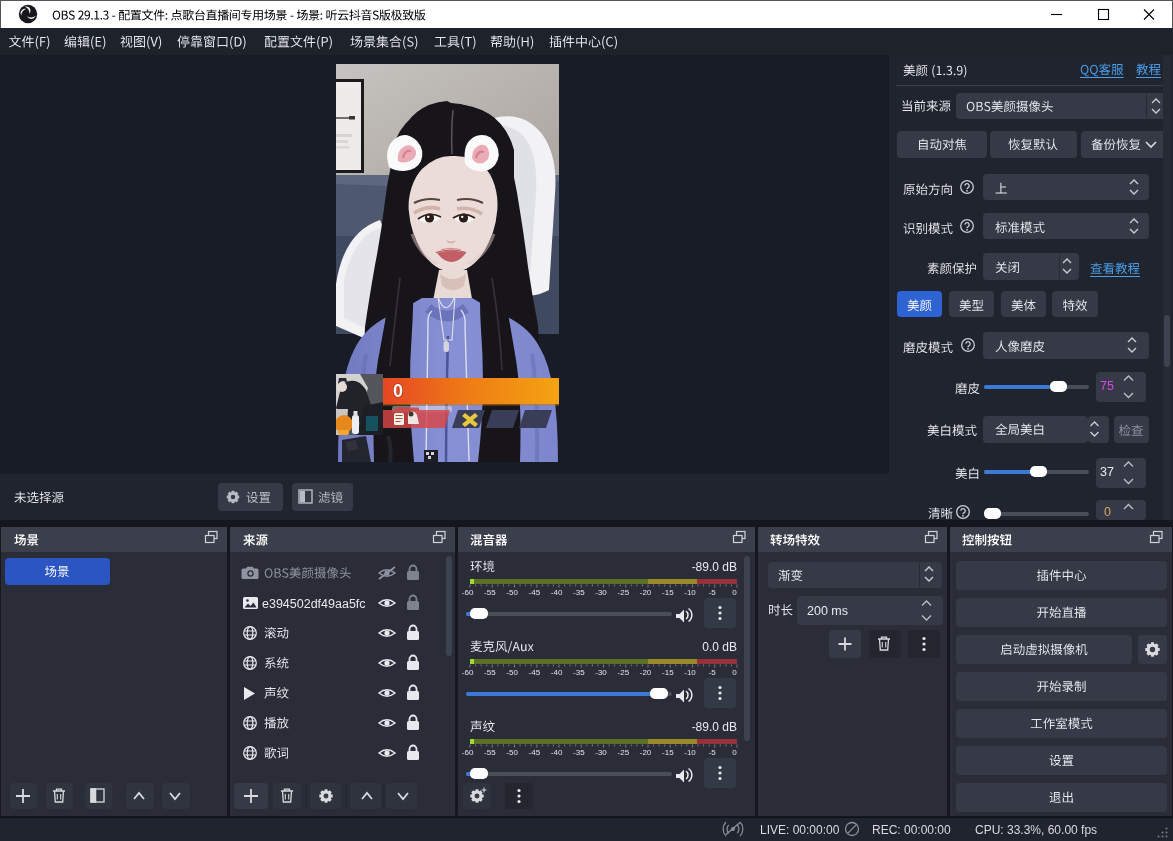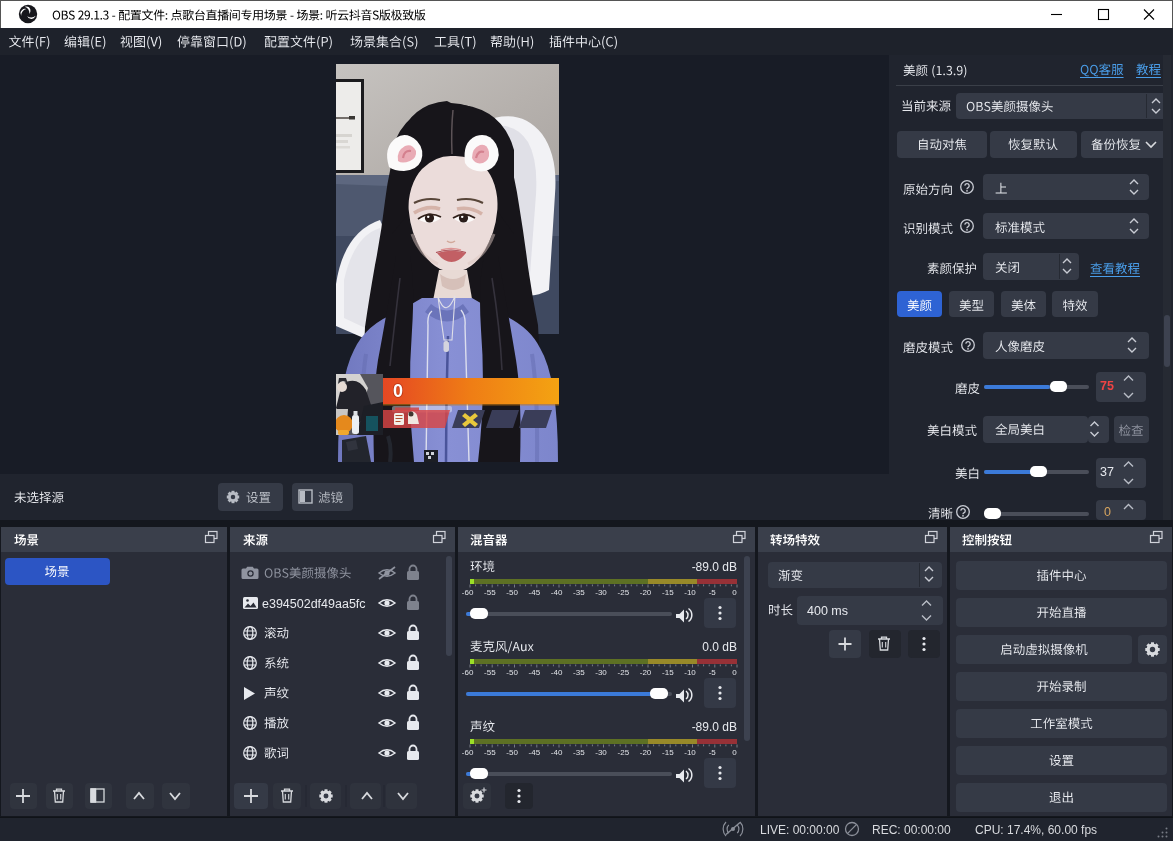--- a/index.html
+++ b/index.html
@@ -145,27 +145,27 @@
     <div class="abs" style="left:534.3px;top:748px;width:30px;margin-left:-15px;text-align:center;font-size:8px;color:#dfe1e6">-45</div>
     <div class="abs" style="left:556.6px;top:748px;width:30px;margin-left:-15px;text-align:center;font-size:8px;color:#dfe1e6">-40</div>
     <div class="abs" style="left:578.8px;top:748px;width:30px;margin-left:-15px;text-align:center;font-size:8px;color:#dfe1e6">-35</div>
     <div class="abs" style="left:601.0px;top:748px;width:30px;margin-left:-15px;text-align:center;font-size:8px;color:#dfe1e6">-30</div>
     <div class="abs" style="left:623.3px;top:748px;width:30px;margin-left:-15px;text-align:center;font-size:8px;color:#dfe1e6">-25</div>
     <div class="abs" style="left:645.5px;top:748px;width:30px;margin-left:-15px;text-align:center;font-size:8px;color:#dfe1e6">-20</div>
     <div class="abs" style="left:667.8px;top:748px;width:30px;margin-left:-15px;text-align:center;font-size:8px;color:#dfe1e6">-15</div>
     <div class="abs" style="left:690.0px;top:748px;width:30px;margin-left:-15px;text-align:center;font-size:8px;color:#dfe1e6">-10</div>
     <div class="abs" style="left:712.2px;top:748px;width:30px;margin-left:-15px;text-align:center;font-size:8px;color:#dfe1e6">-5</div>
     <div class="abs" style="left:734.5px;top:748px;width:30px;margin-left:-15px;text-align:center;font-size:8px;color:#dfe1e6">0</div>
-<div class="abs" style="left:1100px;top:379px;font-size:12.5px;color:#ef4444;font-weight:700;white-space:pre;">75</div>
+<div class="abs" style="left:1100px;top:379px;font-size:12.5px;color:#d946ef;font-weight:400;white-space:pre;">75</div>
 <div class="abs" style="left:1100px;top:465px;font-size:12.5px;color:#e7e9ee;font-weight:400;white-space:pre;">37</div>
 <div class="abs" style="left:1104px;top:505px;font-size:12.5px;color:#d7a55f;font-weight:400;white-space:pre;">0</div>
-<div class="abs" style="left:807px;top:604px;font-size:12.5px;color:#e7e9ee;font-weight:400;white-space:pre;">400 ms</div>
+<div class="abs" style="left:807px;top:604px;font-size:12.5px;color:#e7e9ee;font-weight:400;white-space:pre;">200 ms</div>
 <div class="abs" style="left:760px;top:822.5px;font-size:12px;color:#d8dade;font-weight:400;white-space:pre;">LIVE: 00:00:00</div>
 <div class="abs" style="left:872px;top:822.5px;font-size:12px;color:#d8dade;font-weight:400;white-space:pre;">REC: 00:00:00</div>
-<div class="abs" style="left:975px;top:822.5px;font-size:12px;color:#d8dade;font-weight:400;white-space:pre;">CPU: 17.4%, 60.00 fps</div>
+<div class="abs" style="left:975px;top:822.5px;font-size:12px;color:#d8dade;font-weight:400;white-space:pre;">CPU: 33.3%, 60.00 fps</div>
     <svg class="abs" style="left:0;top:0" width="1173" height="841" viewBox="0 0 1173 841">
       <defs>
         <path id="g0" d="M37 1Q28 1 21 -3Q14 -8 10 -17Q6 -25 6 -37Q6 -49 10 -57Q14 -66 21 -70Q28 -75 37 -75Q46 -75 53 -70Q60 -66 64 -57Q68 -49 68 -37Q68 -25 64 -17Q60 -8 53 -3Q46 1 37 1ZM37 -7Q44 -7 49 -11Q53 -14 56 -21Q59 -28 59 -37Q59 -46 56 -53Q53 -59 49 -63Q44 -67 37 -67Q31 -67 26 -63Q21 -59 18 -53Q15 -46 15 -37Q15 -28 18 -21Q21 -14 26 -11Q31 -7 37 -7Z"></path>
         <path id="g1" d="M10 0V-73H32Q39 -73 45 -72Q51 -70 54 -66Q57 -62 57 -55Q57 -52 56 -49Q54 -45 52 -43Q50 -41 46 -39V-39Q53 -38 57 -33Q61 -29 61 -21Q61 -14 58 -10Q54 -5 48 -2Q42 0 33 0ZM19 -42H30Q40 -42 44 -45Q48 -49 48 -54Q48 -61 44 -63Q39 -66 31 -66H19ZM19 -7H32Q42 -7 47 -11Q52 -14 52 -22Q52 -29 47 -32Q42 -35 32 -35H19Z"></path>
         <path id="g2" d="M30 1Q23 1 16 -2Q10 -5 5 -10L10 -16Q14 -12 20 -9Q25 -7 31 -7Q38 -7 42 -10Q46 -13 46 -19Q46 -23 44 -25Q43 -27 40 -29Q37 -30 34 -32L23 -36Q20 -38 16 -40Q13 -43 11 -46Q8 -50 8 -55Q8 -61 11 -65Q14 -70 19 -72Q25 -75 31 -75Q38 -75 43 -72Q49 -70 53 -66L48 -60Q45 -63 41 -65Q36 -67 31 -67Q25 -67 21 -64Q18 -61 18 -56Q18 -52 19 -50Q21 -48 24 -46Q27 -45 30 -44L40 -39Q44 -37 48 -35Q51 -32 53 -29Q55 -25 55 -19Q55 -14 52 -9Q49 -4 44 -1Q38 1 30 1Z"></path>
         <path id="g3" d="M4 0V-5Q16 -15 23 -24Q31 -32 34 -39Q38 -46 38 -53Q38 -57 37 -60Q35 -63 32 -65Q29 -67 25 -67Q20 -67 16 -65Q12 -62 9 -59L4 -64Q8 -69 14 -72Q19 -75 26 -75Q32 -75 37 -72Q42 -69 44 -64Q47 -60 47 -53Q47 -46 43 -38Q40 -31 33 -23Q27 -15 18 -7Q21 -7 24 -8Q27 -8 30 -8H50V0Z"></path>
         <path id="g4" d="M23 1Q17 1 13 -1Q9 -3 6 -6L11 -12Q13 -9 16 -8Q20 -6 23 -6Q27 -6 30 -8Q33 -10 36 -14Q39 -18 40 -24Q41 -30 41 -40Q41 -49 40 -55Q38 -61 34 -64Q31 -68 25 -68Q22 -68 19 -65Q16 -63 15 -60Q13 -56 13 -51Q13 -46 14 -42Q16 -39 19 -37Q22 -35 26 -35Q30 -35 34 -37Q38 -39 42 -45L42 -37Q40 -35 37 -32Q34 -30 31 -29Q28 -28 25 -28Q19 -28 14 -30Q9 -33 7 -38Q4 -43 4 -51Q4 -58 7 -63Q10 -69 15 -72Q20 -75 25 -75Q31 -75 35 -72Q40 -70 43 -66Q46 -62 48 -55Q50 -49 50 -40Q50 -29 48 -21Q46 -13 42 -8Q38 -3 33 -1Q29 1 23 1Z"></path>
         <path id="g5" d="M14 1Q11 1 9 -1Q7 -3 7 -6Q7 -9 9 -11Q11 -13 14 -13Q17 -13 19 -11Q21 -9 21 -6Q21 -3 19 -1Q17 1 14 1Z"></path>
         <path id="g6" d="M9 0V-8H25V-62H12V-68Q17 -69 21 -70Q24 -72 27 -73H34V-8H49V0Z"></path>
         <path id="g7" d="M26 1Q21 1 16 0Q12 -2 9 -4Q5 -6 3 -9L8 -15Q11 -11 15 -9Q19 -6 26 -6Q30 -6 33 -8Q37 -10 39 -13Q41 -16 41 -20Q41 -24 38 -28Q36 -31 31 -33Q26 -35 18 -35V-42Q25 -42 30 -43Q34 -45 36 -49Q38 -52 38 -56Q38 -61 35 -64Q31 -67 26 -67Q21 -67 17 -65Q14 -63 11 -60L6 -66Q10 -70 15 -72Q20 -75 26 -75Q32 -75 37 -72Q42 -70 45 -66Q47 -62 47 -56Q47 -50 44 -45Q40 -41 34 -39V-38Q39 -37 42 -35Q46 -32 48 -28Q50 -25 50 -20Q50 -13 47 -8Q44 -4 38 -1Q33 1 26 1Z"></path>

